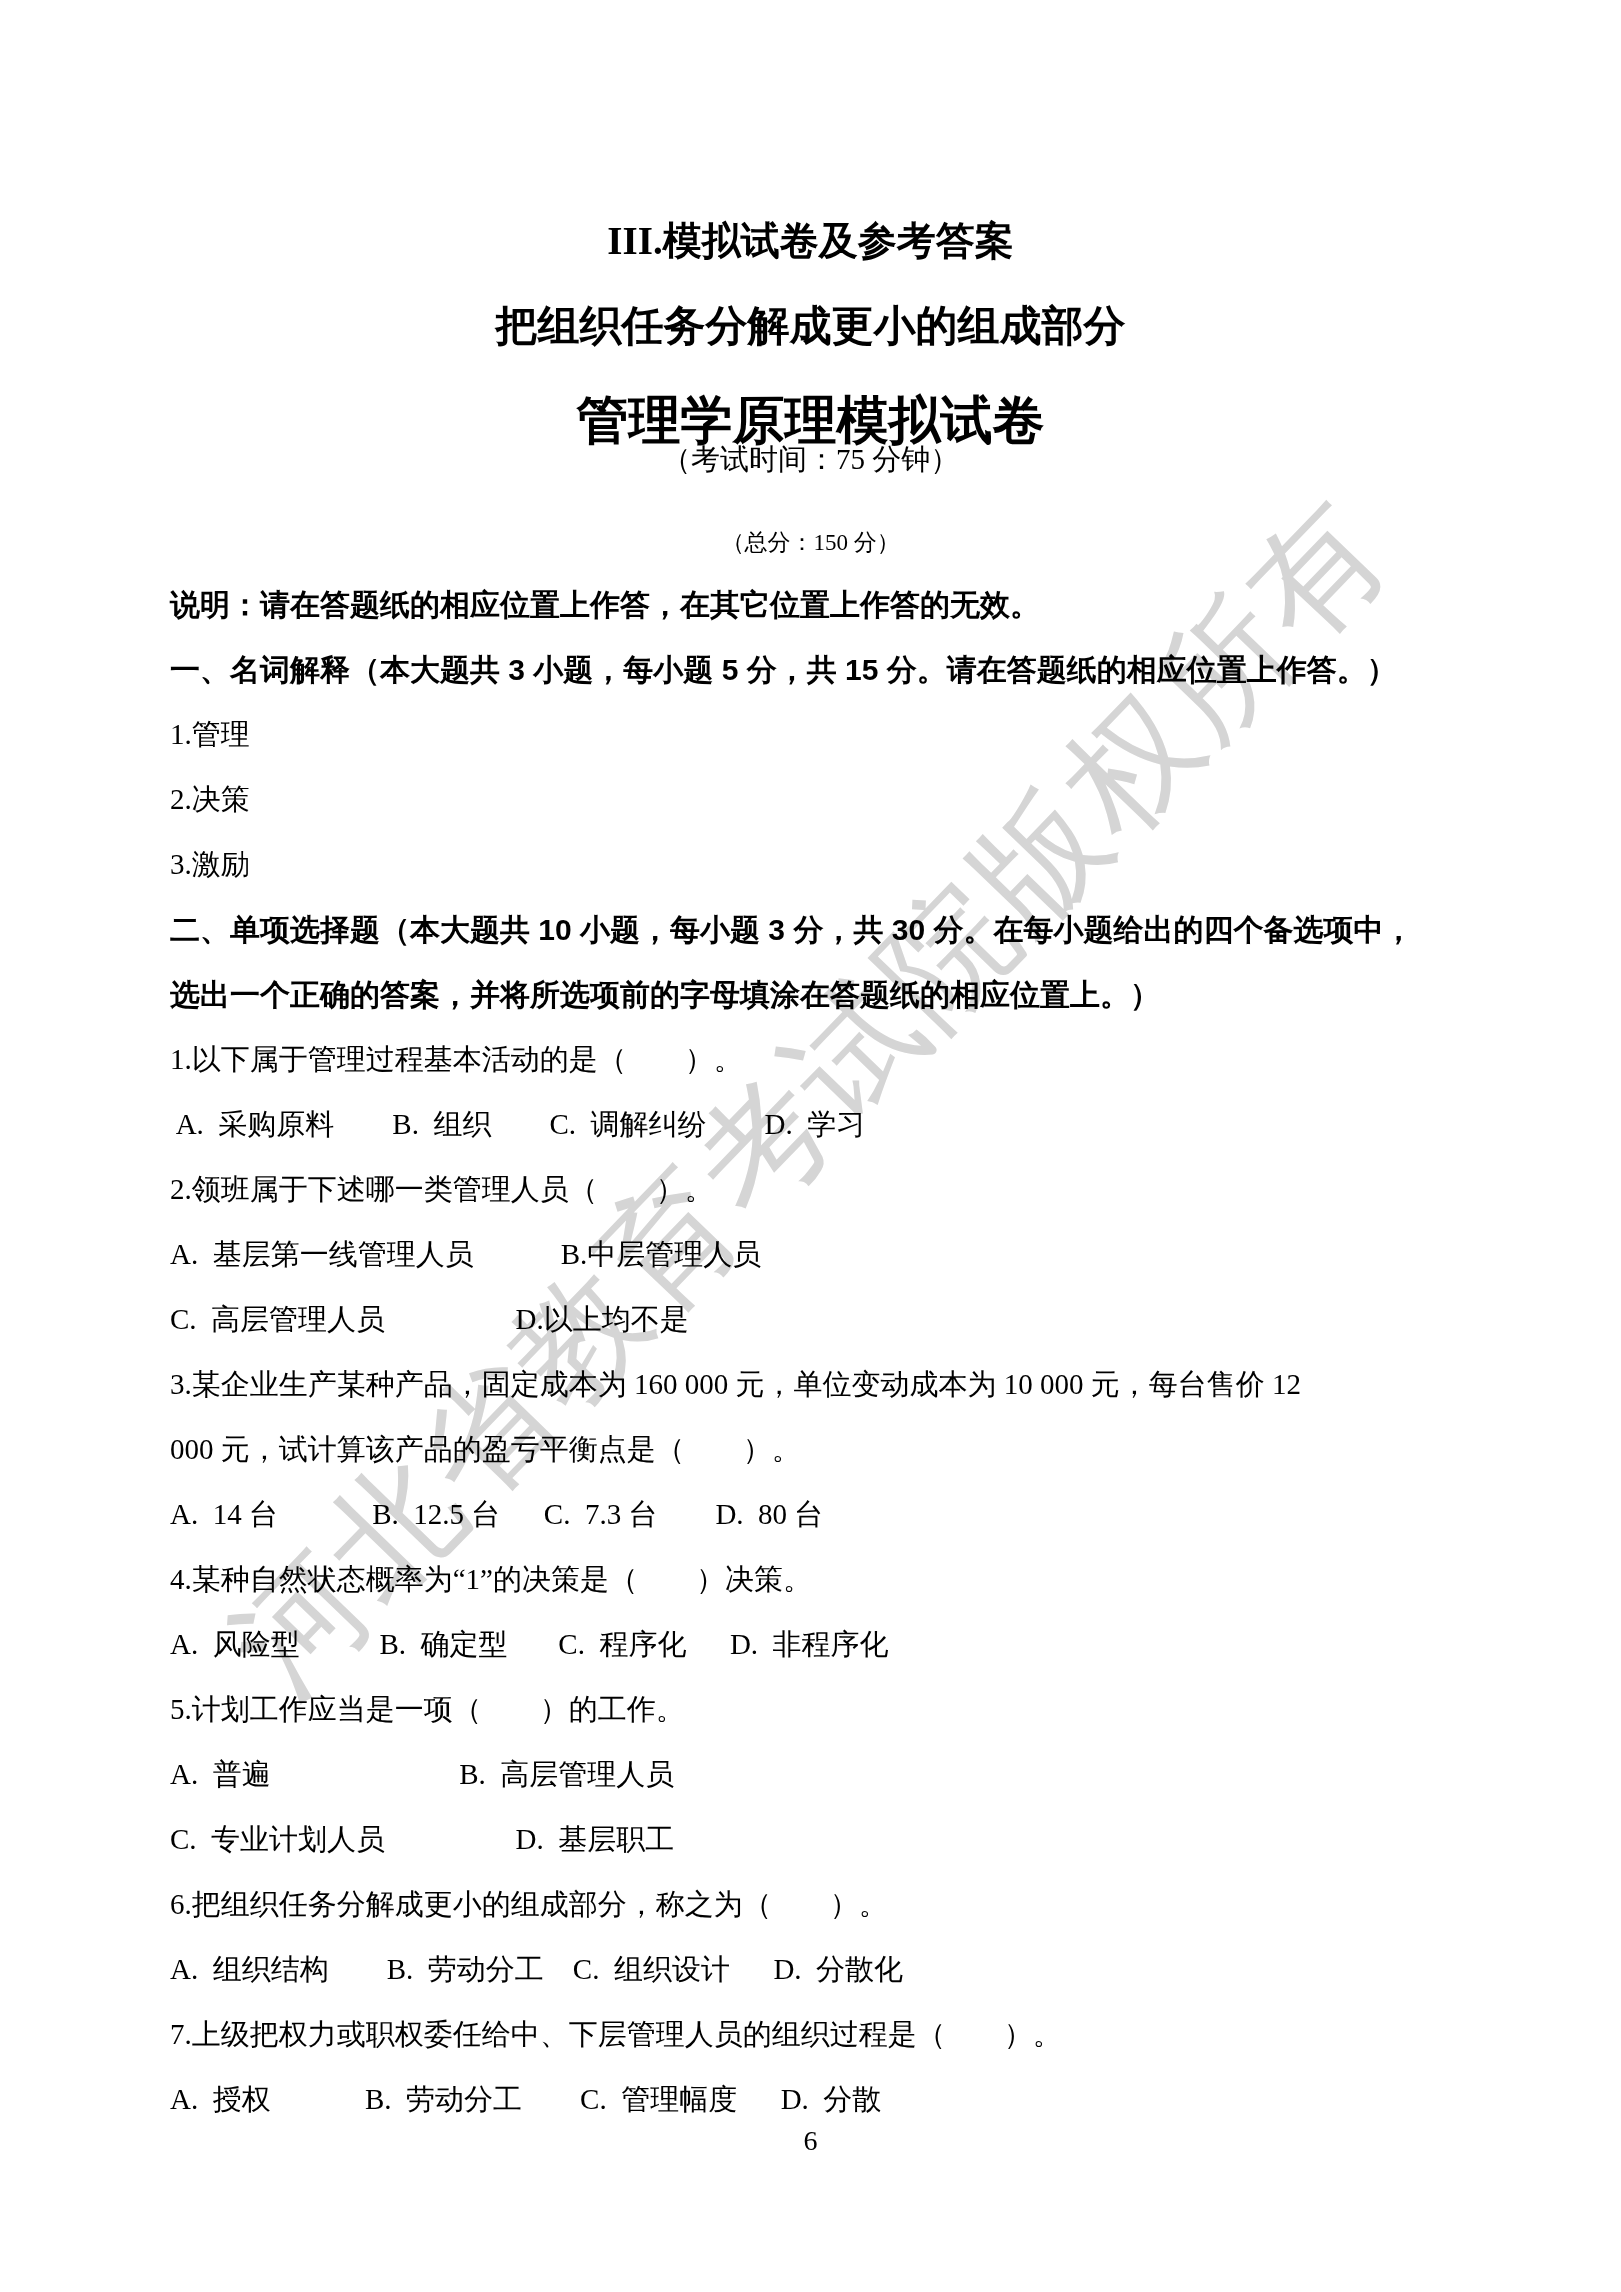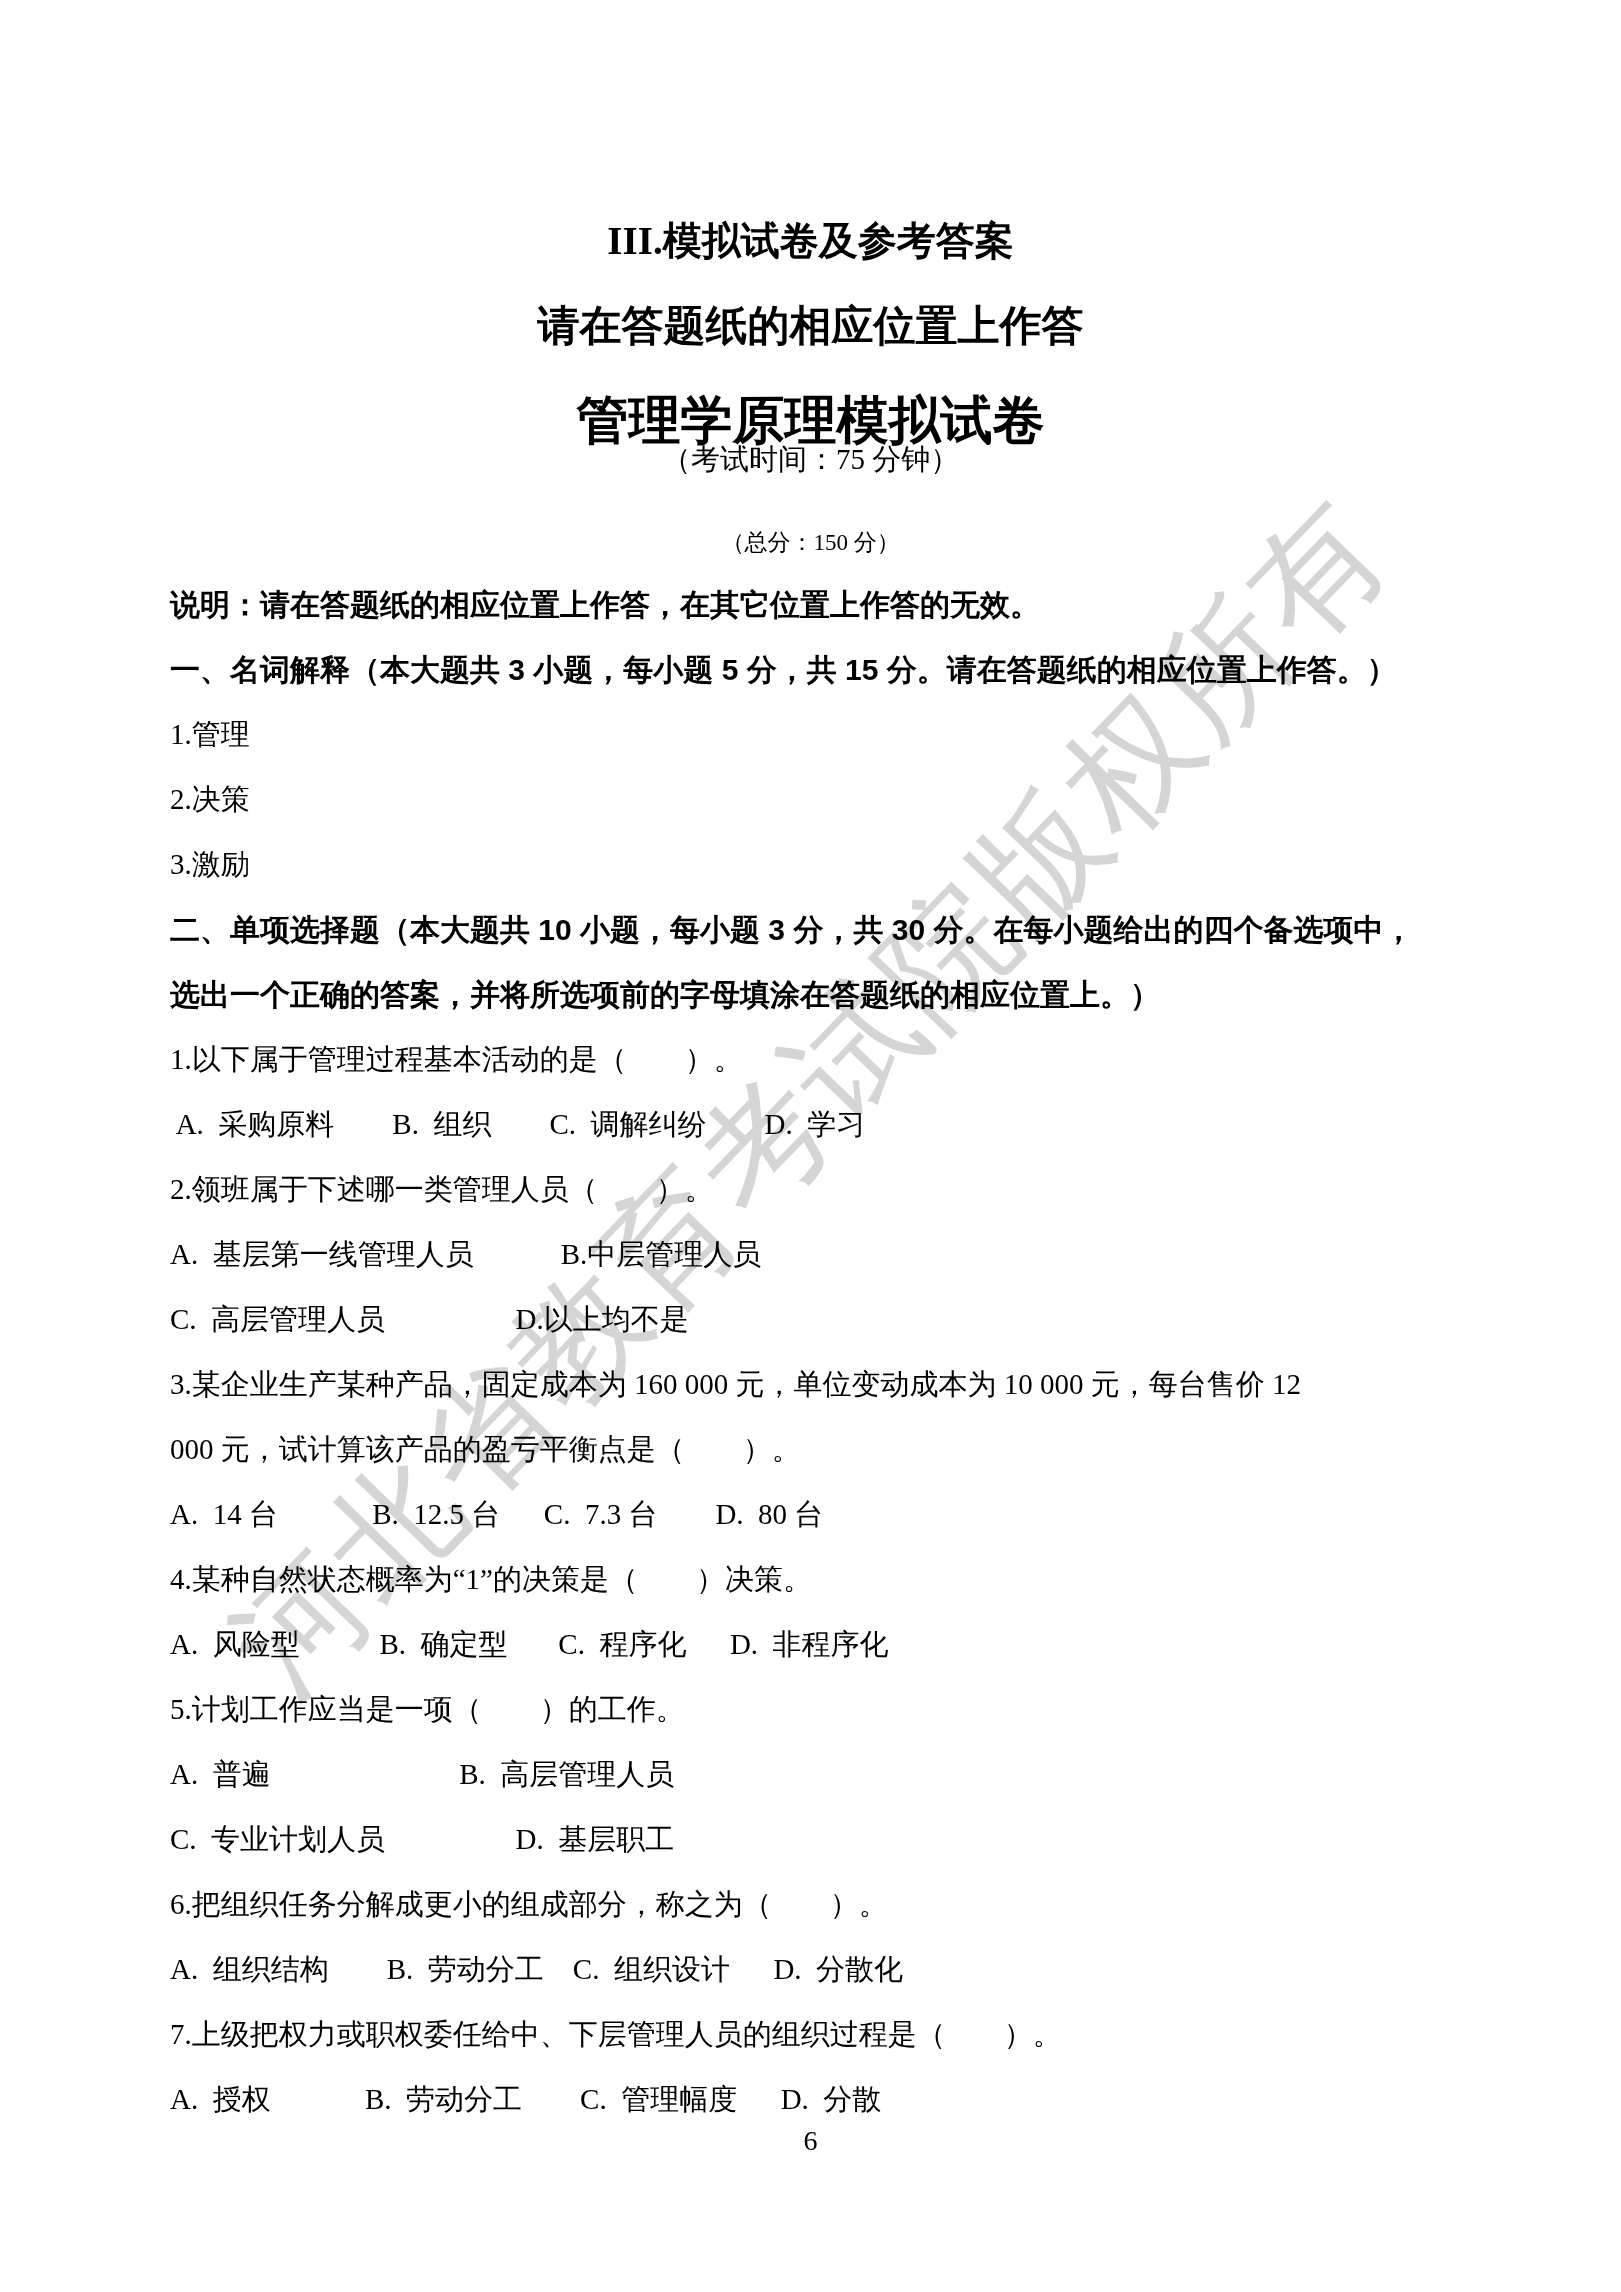--- a/index.html
+++ b/index.html
@@ -70,21 +70,21 @@
 </style>
 </head>
 <body>
 
 <div class="page">
 
   <div class="watermark" style="color: rgb(213, 213, 213);">河北省教育考试院版权所有</div>
 
   <div class="layer centered title1">III.模拟试卷及参考答案</div>
 
-  <div class="layer centered title2">请在答题纸的相应位置上作答</div>
+  <div class="layer centered title2">把组织任务分解成更小的组成部分</div>
 
   <div class="layer centered title3">管理学原理模拟试卷</div>
 
   <div class="layer centered subtitle1">（考试时间：75 分钟）</div>
 
   <div class="layer centered subtitle2">（总分：150 分）</div>
 
   <div class="body-lines">
       <div class="line bold">说明：请在答题纸的相应位置上作答，在其它位置上作答的无效。</div>
       <div class="line bold">一、名词解释（本大题共 3 小题，每小题 5 分，共 15 分。请在答题纸的相应位置上作答。）</div>

